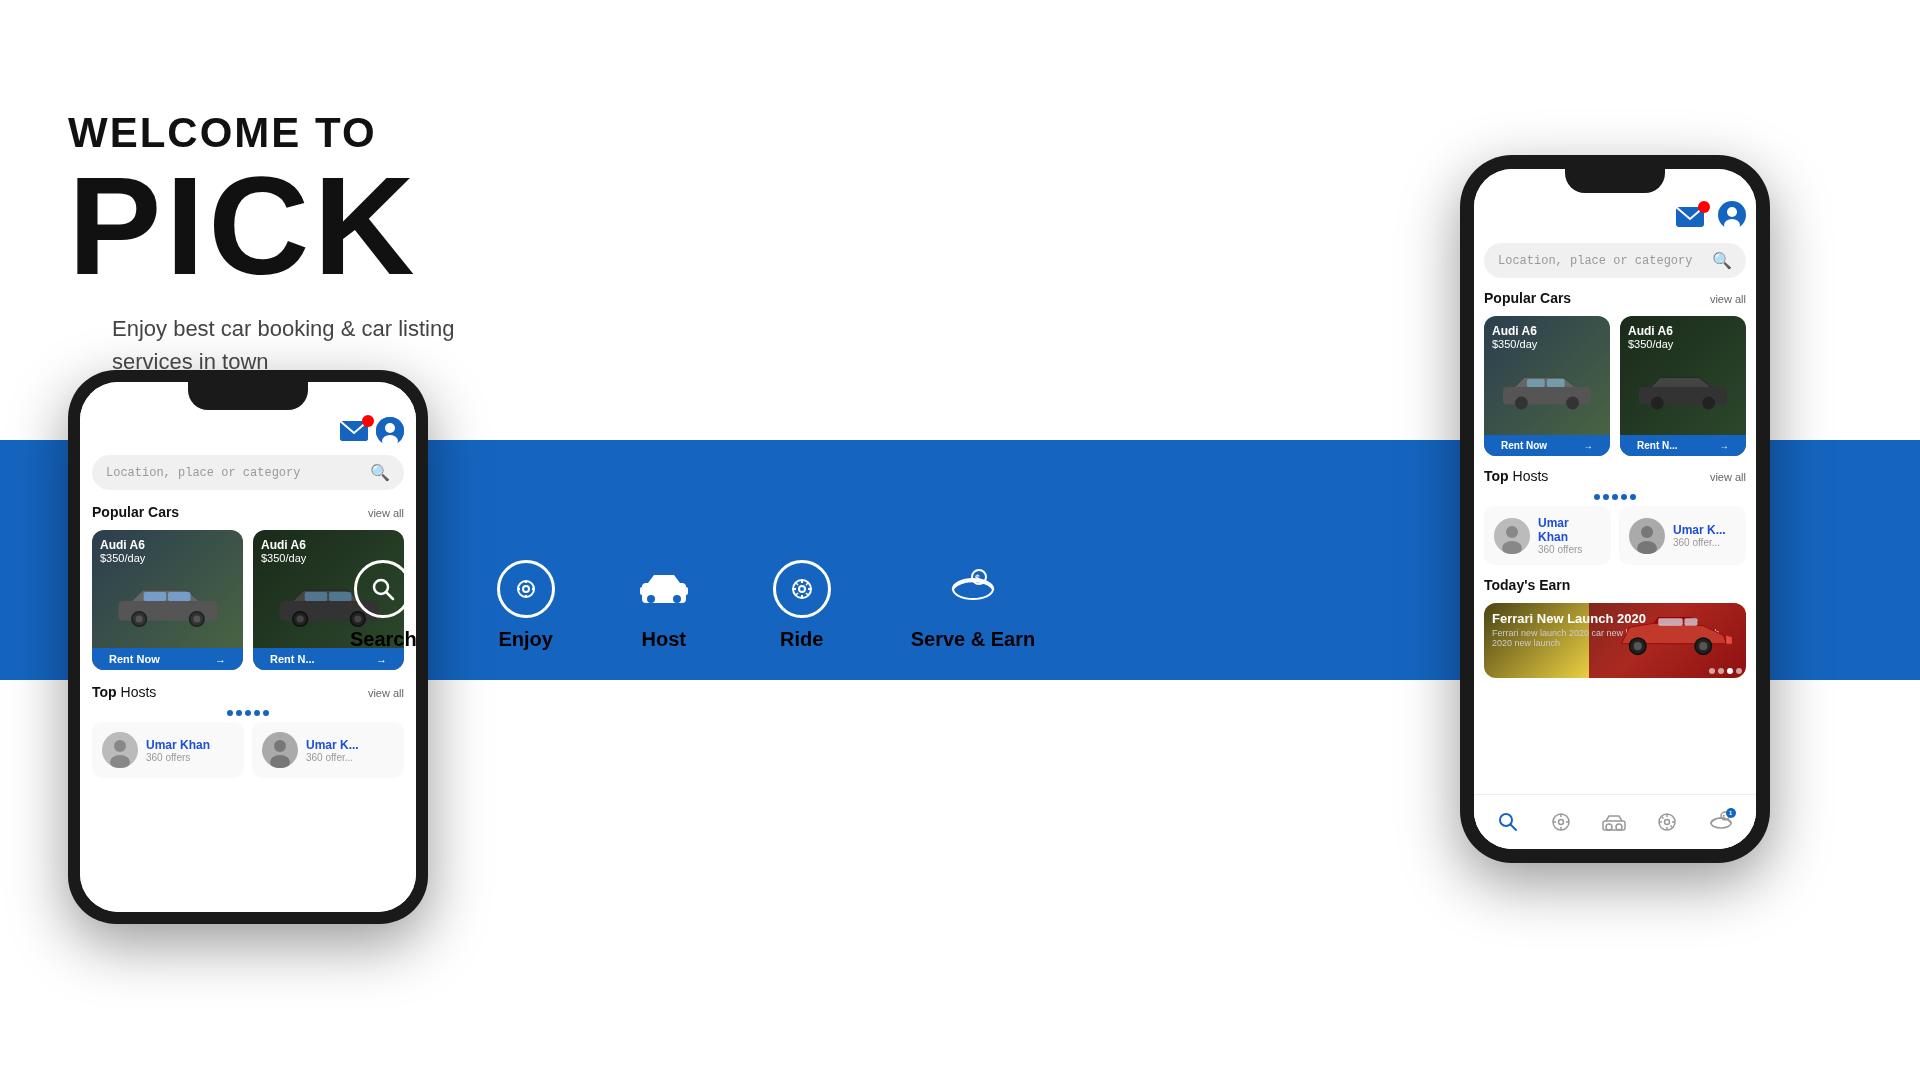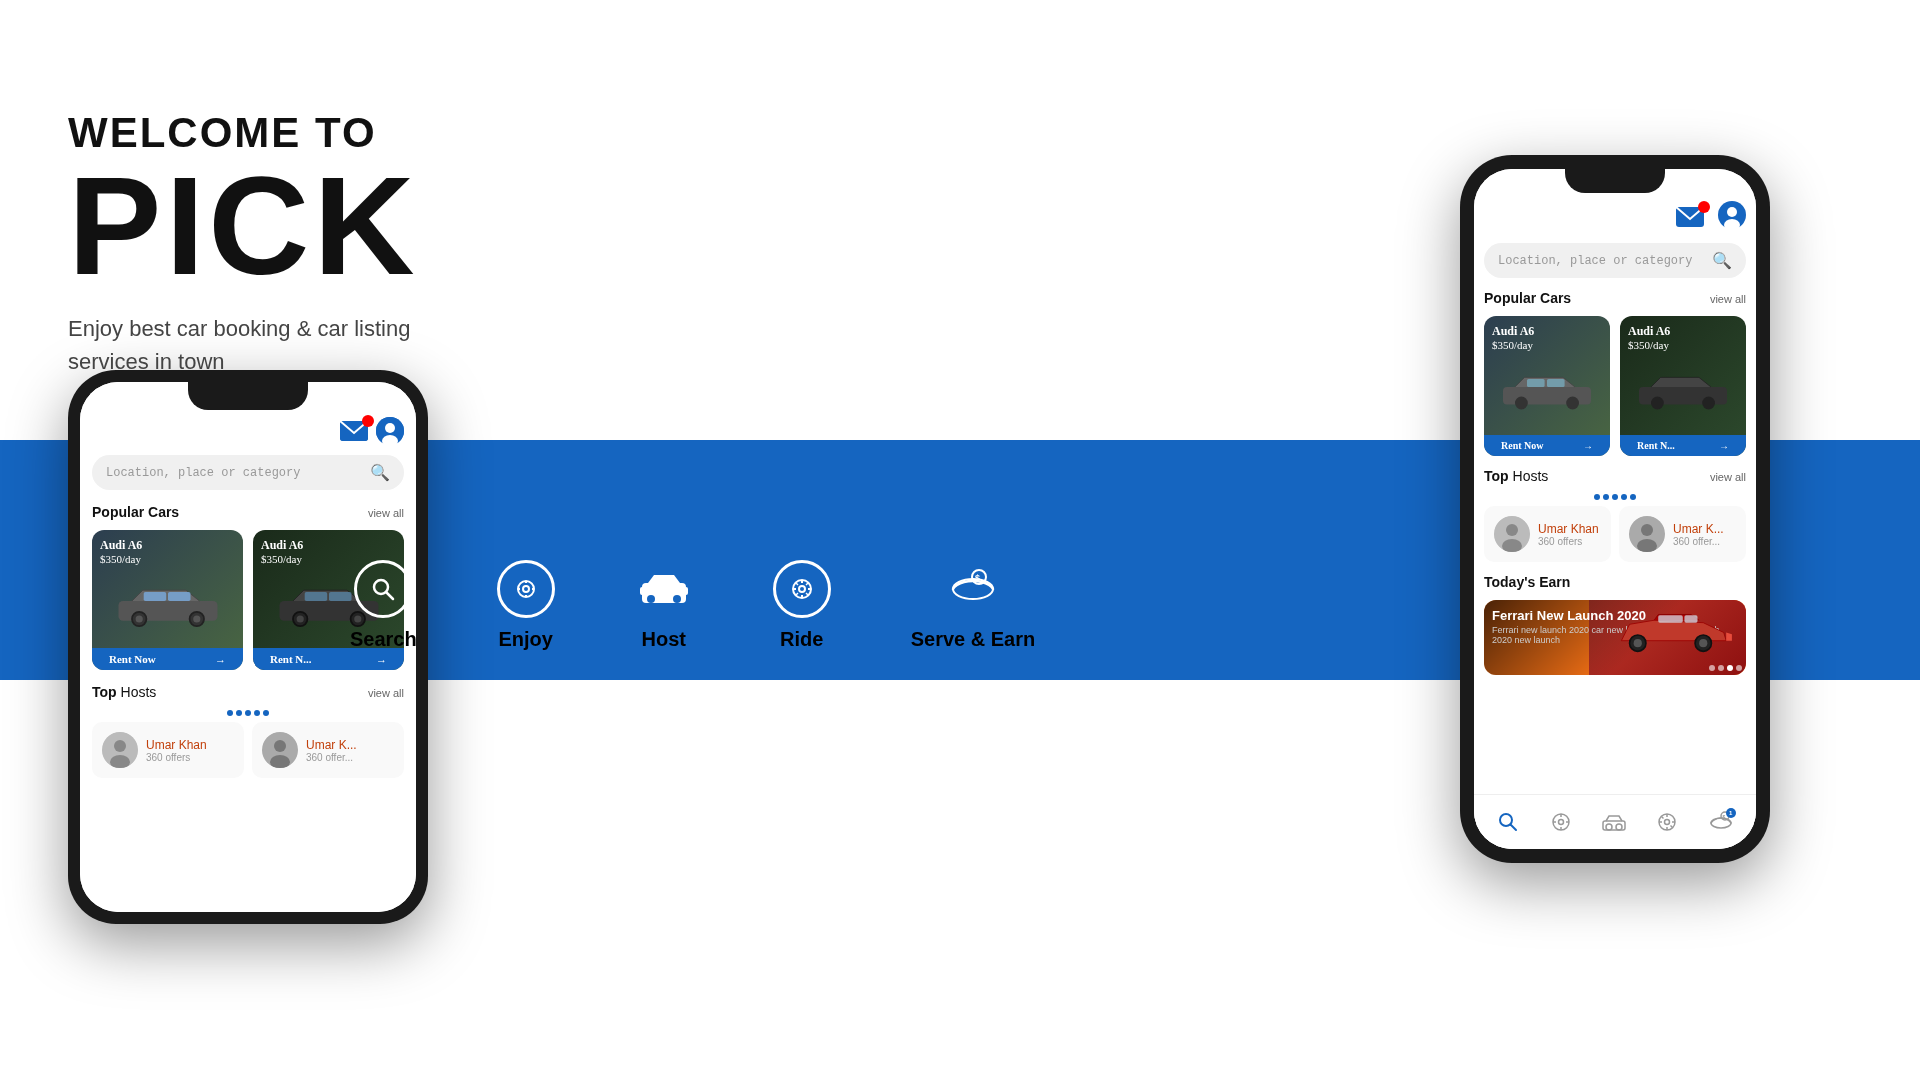--- a/index.html
+++ b/index.html
@@ -43,20 +43,21 @@
       color: #111;
       letter-spacing: 4px;
       line-height: 1;
     }
     .subtitle {
       font-size: 22px;
       color: #444;
       margin-top: 16px;
       line-height: 1.5;
       max-width: 400px;
+      margin-left: 44px;
     }
 
     
     .nav-icons {
       position: absolute;
       top: 560px;
       left: 350px;
       z-index: 10;
       display: flex;
       align-items: center;
@@ -242,21 +243,20 @@
       border-radius: 12px;
       overflow: hidden;
       position: relative;
       height: 140px;
     }
     .car-card-bg {
       width: 100%;
       height: 100%;
       background: linear-gradient(135deg, #2c3e50, #4a6741);
       position: relative;
-      font-family: Liberation Serif, serif;
     }
     .car-card-bg-dark {
       background: linear-gradient(135deg, #1a2a1a, #2d4a2d);
     }
     .car-info-overlay {
       position: absolute;
       top: 8px;
       left: 8px;
     }
     .car-name {
@@ -312,43 +312,43 @@
     .host-avatar {
       width: 36px;
       height: 36px;
       border-radius: 50%;
       background: #ccc;
       overflow: hidden;
       flex-shrink: 0;
     }
     .host-name {
       font-size: 12px;
-      font-weight: 400;
-      color: #c2410c;
+      font-weight: 700;
+      color: #1d4ed8;
     }
     .host-offers {
       font-size: 10px;
       color: #999;
     }
     .dots-indicator {
       display: flex;
       gap: 3px;
       justify-content: center;
       margin-bottom: 6px;
     }
     .dot {
       width: 6px;
       height: 6px;
       border-radius: 50%;
       background: #1565C0;
     }
 
     
     .feed-card {
-      background: #f97316;
+      background: #fde047;
       border-radius: 12px;
       overflow: hidden;
       height: 80px;
       position: relative;
     }
     .feed-overlay {
       position: absolute;
       top: 0;
       left: 0;
       right: 0;

